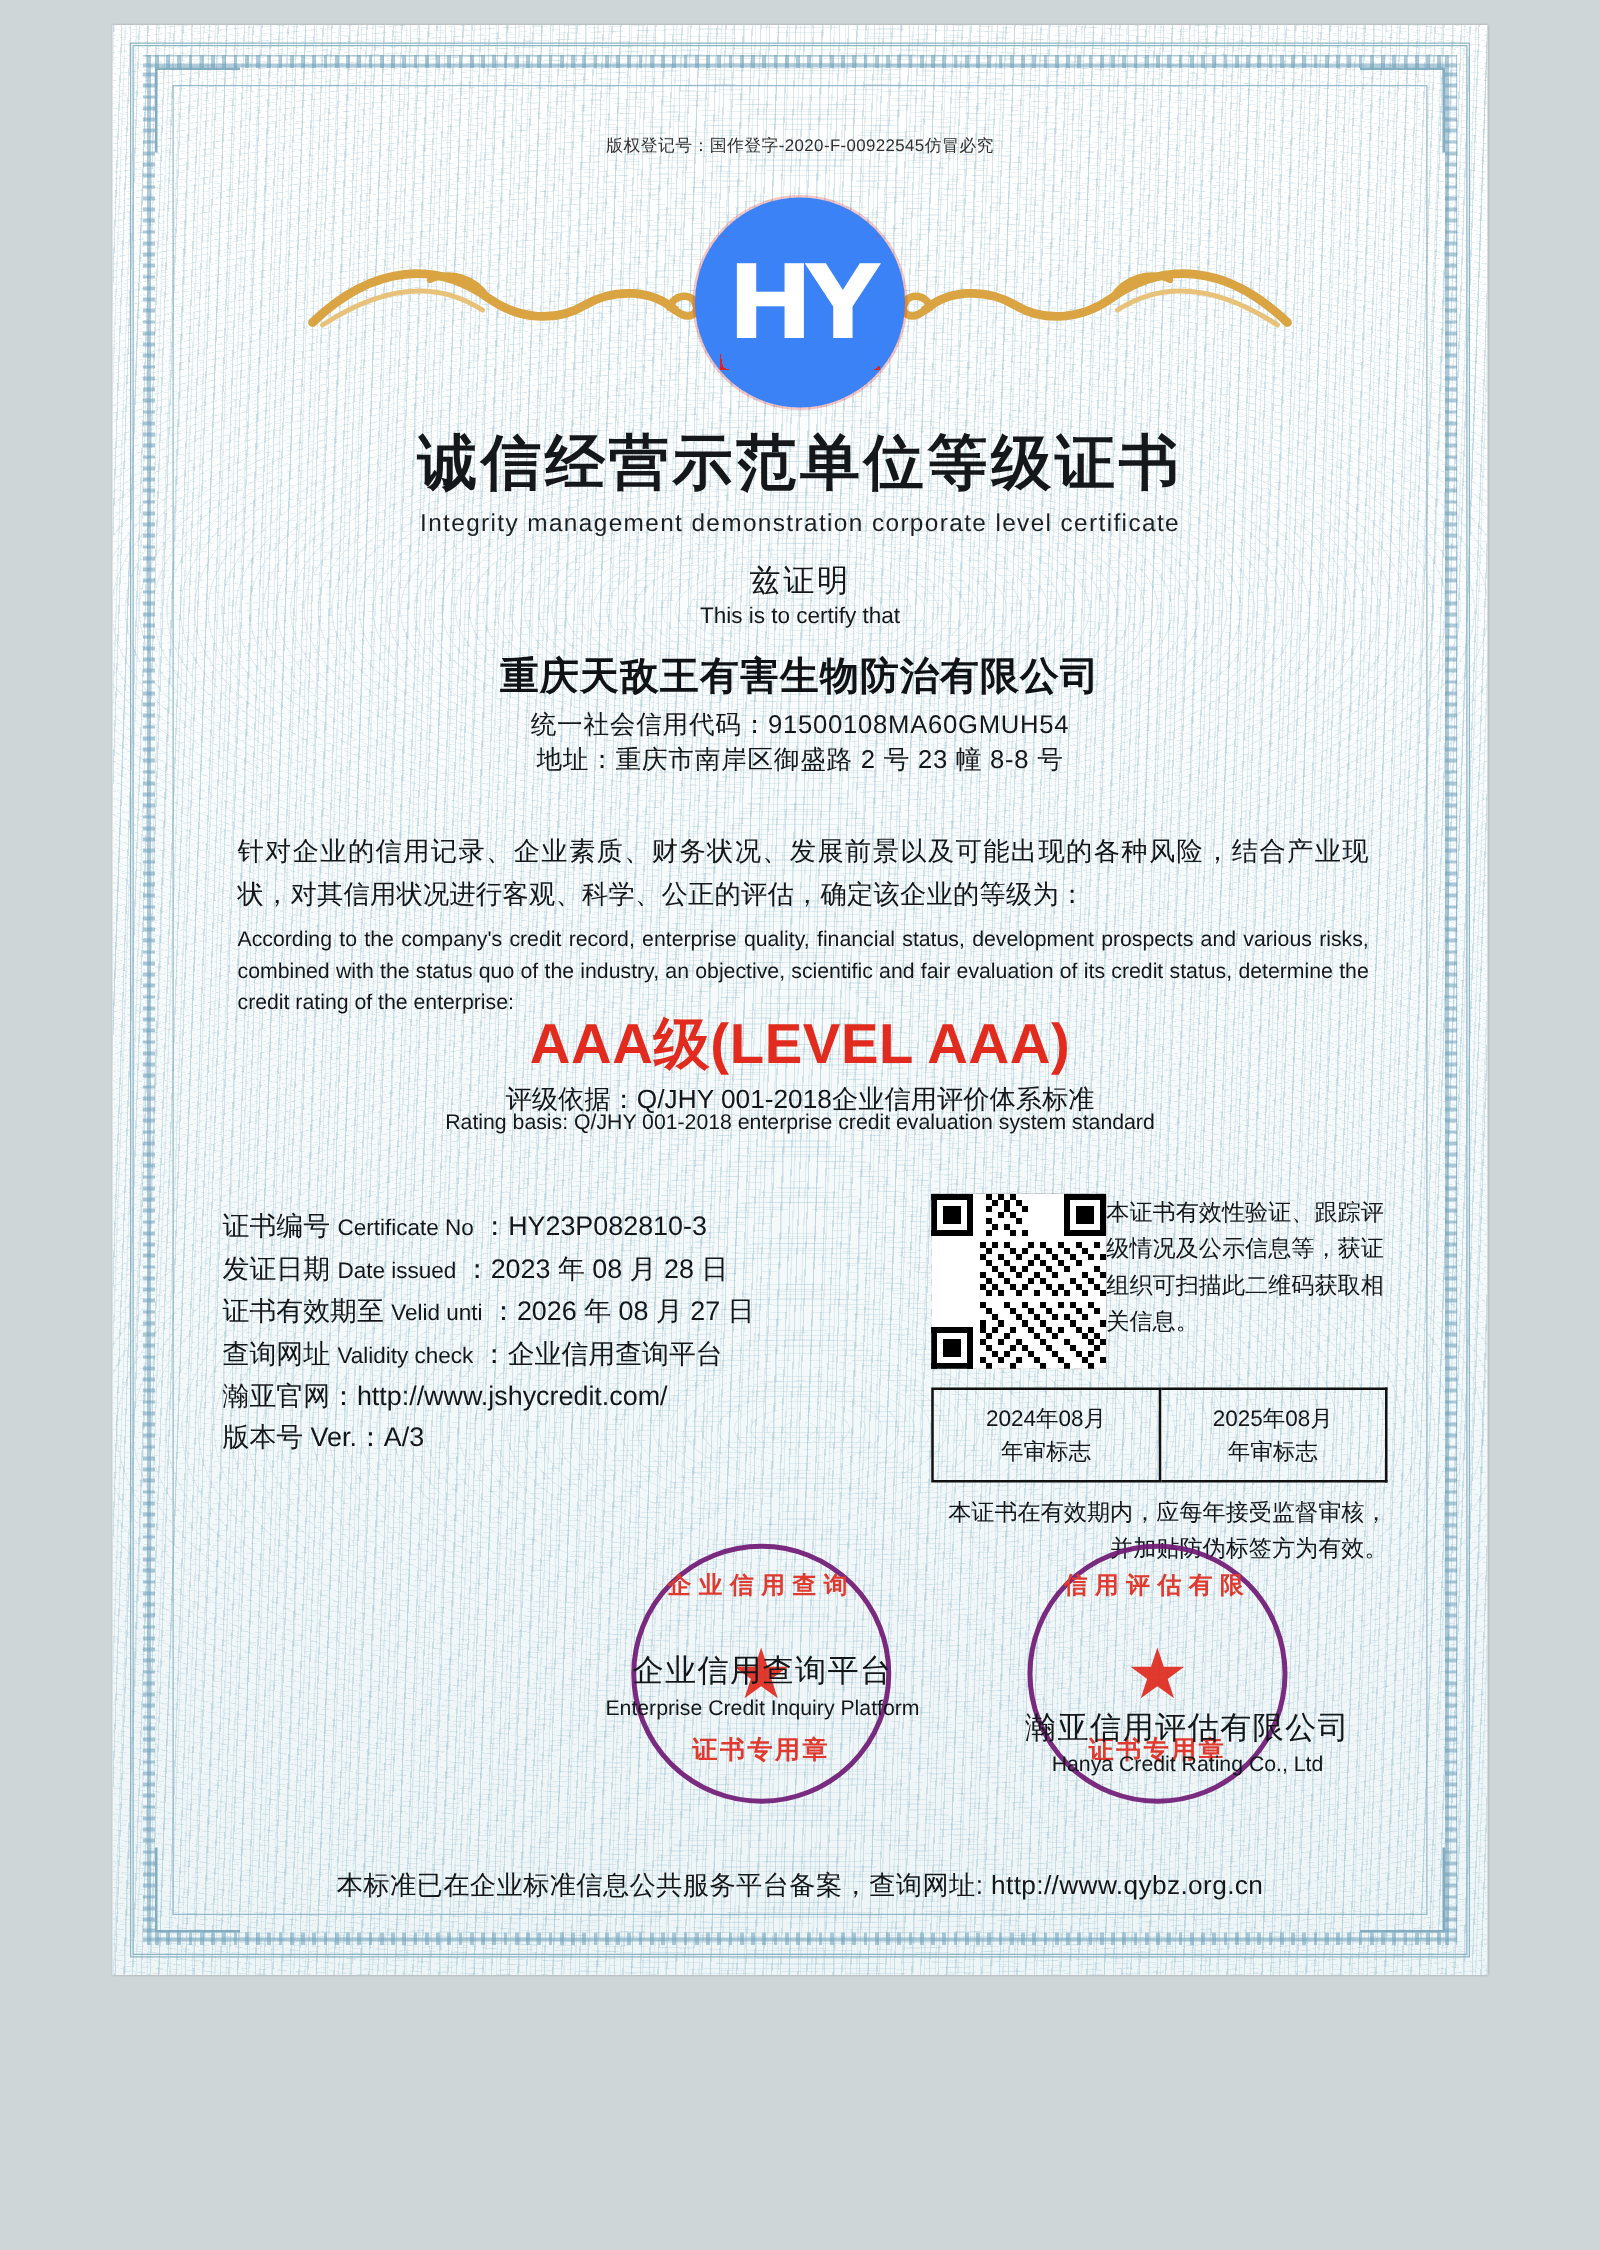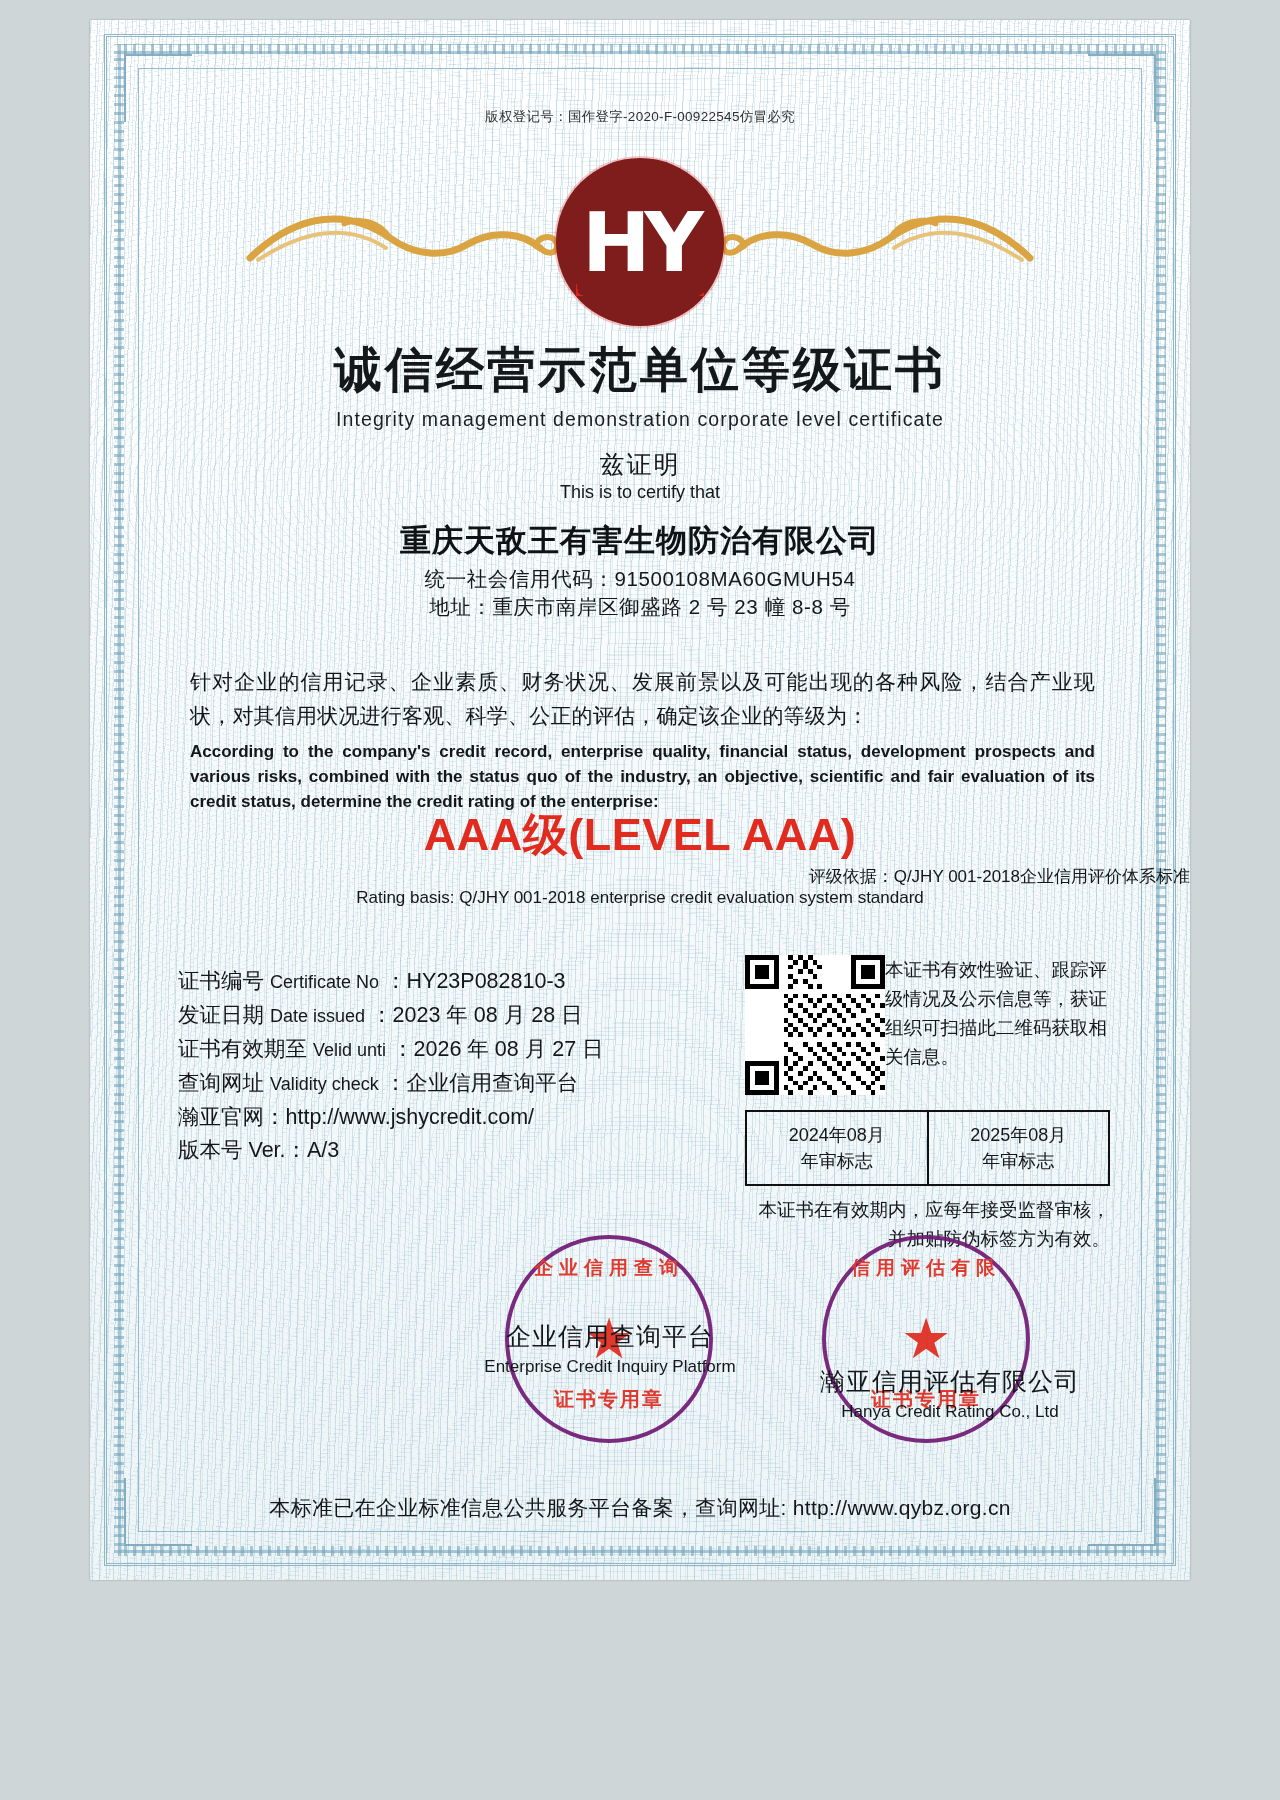--- a/index.html
+++ b/index.html
@@ -67,21 +67,21 @@
     position:absolute;top:118px;left:0;right:0;height:190px;
   }
   .flourish{
     position:absolute;top:62px;width:330px;height:80px;color:#d9a441;
   }
   .flourish.left{left:150px;}
   .flourish.right{right:150px;transform:scaleX(-1);}
   .logo{
     position:absolute;left:50%;top:20px;transform:translateX(-50%);
     width:168px;height:168px;border-radius:50%;
-    background:#7f1d1d;
+    background:#3b82f6;
     display:flex;align-items:center;justify-content:center;
     box-shadow:0 0 0 2px rgba(224,32,32,.25);
   }
   .logo-mark{
     font-size:82px;font-weight:bold;color:#fff;letter-spacing:-6px;
     font-family:"DejaVu Sans",sans-serif;
     position:relative;
   }
   .logo-mark::after{
     content:"";position:absolute;inset:-6px;
@@ -123,30 +123,30 @@
 
   .para{
     position:absolute;left:100px;right:95px;top:645px;
   }
   .para .cn{
     font-size:21px;color:#14171a;line-height:34px;text-align:justify;
     letter-spacing:.2px;
   }
   .para .en{
     margin-top:6px;
-    font-size:17px;color:#14171a;line-height:25px;text-align:justify;font-weight:bold;
+    font-size:17px;color:#14171a;line-height:25px;text-align:justify;
   }
 
   .level{
     position:absolute;top:785px;left:0;right:0;text-align:center;
     font-size:45px;font-weight:bold;color:#e22b1f;letter-spacing:.5px;
   }
   .basis-cn{
-    position:absolute;top:845px;left:0;right:0;text-align:right;
-    font-size:17px;color:#14171a;
+    position:absolute;top:845px;left:0;right:0;text-align:center;
+    font-size:21px;color:#14171a;
   }
   .basis-en{
     position:absolute;top:868px;left:0;right:0;text-align:center;
     font-size:17px;color:#14171a;
   }
 
   
   .info{
     position:absolute;left:88px;top:945px;width:560px;
     font-size:21.5px;color:#14171a;line-height:33px;

